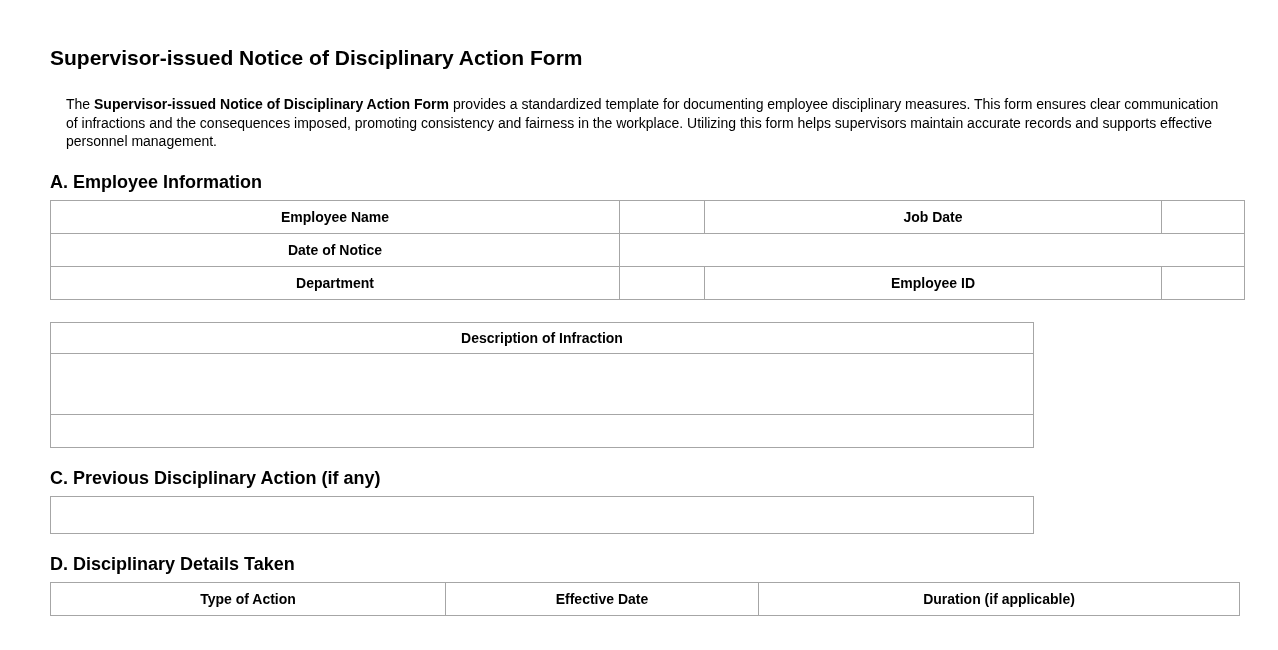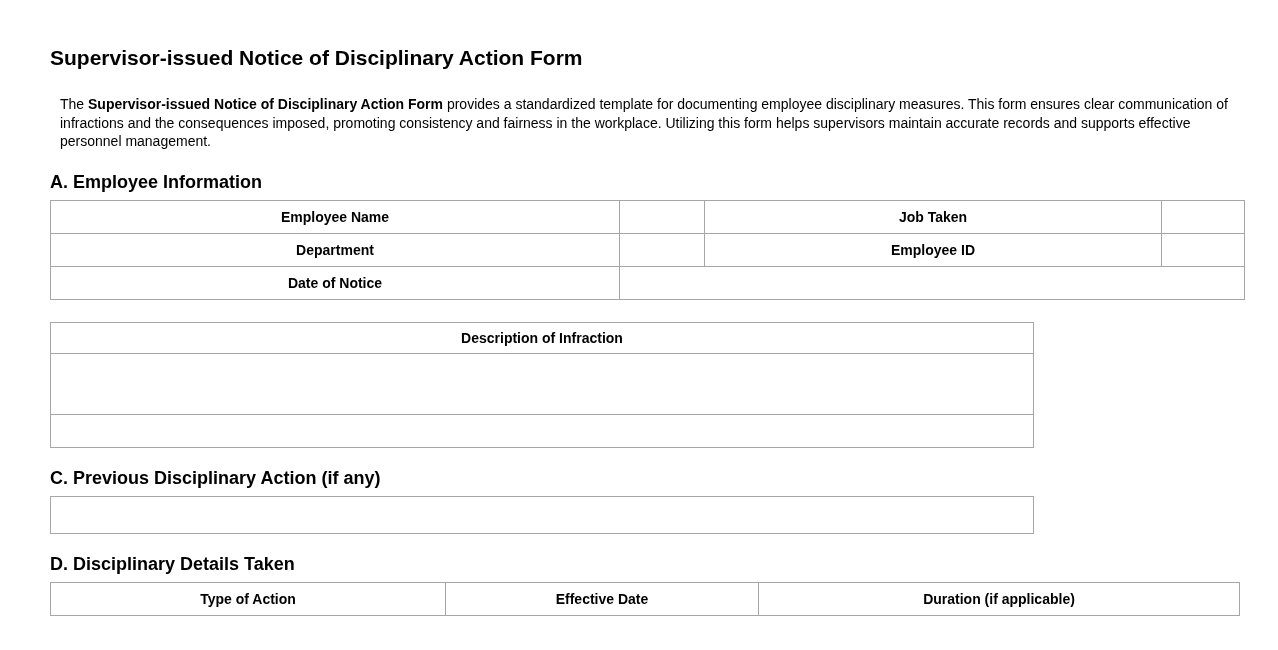--- a/index.html
+++ b/index.html
@@ -20,21 +20,21 @@
   }
   h1.doc-title {
     font-size: 21px;
     font-weight: bold;
     margin: 0 0 25px 0;
     line-height: 25px;
   }
   p.intro {
     font-size: 14px;
     line-height: 18.5px;
-    margin: 0 0 23px 10px;
+    margin: 0 0 23px 16px;
   }
   h3.section-heading {
     font-size: 18px;
     font-weight: bold;
     margin: 0 0 10px 0;
     line-height: 16px;
   }
   table.tbl {
     border-collapse: collapse;
     width: 984px;
@@ -75,32 +75,32 @@
   <h1 class="doc-title">Supervisor-issued Notice of Disciplinary Action Form</h1>
 
   <p class="intro"><span>The </span><strong>Supervisor-issued Notice of Disciplinary Action Form</strong><span> provides a standardized template for documenting employee disciplinary measures. This form ensures clear communication of infractions and the consequences imposed, promoting consistency and fairness in the workplace. Utilizing this form helps supervisors maintain accurate records and supports effective personnel management.</span></p>
 
   <h3 class="section-heading">A. Employee Information</h3>
   <table class="tbl">
     <tbody>
       <tr>
         <td class="lbl ca1">Employee Name</td>
         <td class="ca2"></td>
-        <td class="lbl ca3">Job Taken</td>
+        <td class="lbl ca3">Job Date</td>
         <td class="ca4"></td>
+      </tr>
+      <tr>
+        <td class="lbl ca1">Date of Notice</td>
+        <td colspan="3"></td>
       </tr>
       <tr>
         <td class="lbl ca1">Department</td>
         <td class="ca2"></td>
         <td class="lbl ca3">Employee ID</td>
         <td class="ca4"></td>
-      </tr>
-      <tr>
-        <td class="lbl ca1">Date of Notice</td>
-        <td colspan="3"></td>
       </tr>
     </tbody>
   </table>
 
   <table class="tbl">
     <tbody>
       <tr class="row-lbl">
         <td class="lbl">Description of Infraction</td>
       </tr>
       <tr class="row-blank-lg">

